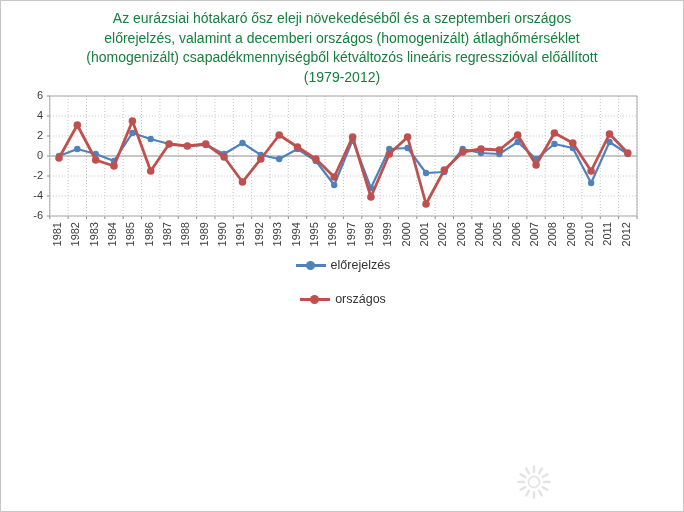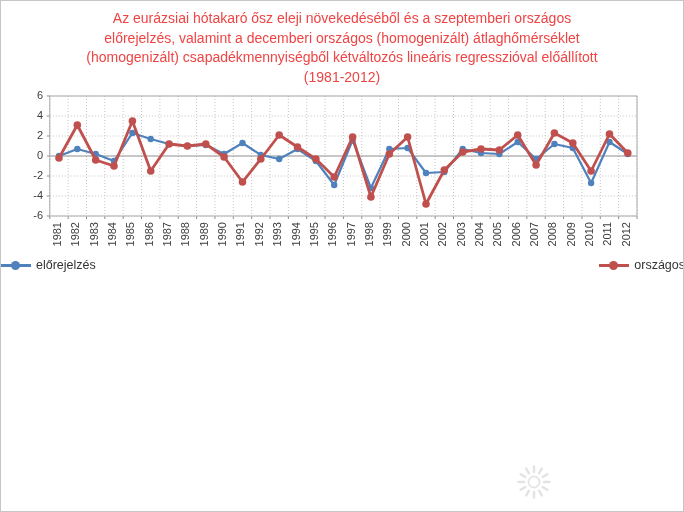--- a/index.html
+++ b/index.html
@@ -6,56 +6,56 @@
   #canvas{
     position:relative;
     width:682px;height:510px;
     border:1px solid #c6c6c6;
     background:#ffffff;
     font-family:"Liberation Sans", sans-serif;
     overflow:hidden;
   }
   .title-block{
     position:absolute;left:30px;top:8px;width:622px;
-    text-align:center;color:#ef4444;
+    text-align:center;color:#15803d;
     font-size:14px;line-height:19.5px;font-weight:400;
   }
   #plot-svg{position:absolute;left:0;top:0;}
   .xlabels,.ylabels{position:absolute;left:0;top:0;width:684px;height:300px;pointer-events:none;}
   .xlab{
     position:absolute;
     writing-mode:vertical-rl;
     transform:rotate(180deg);
     font-size:11px;color:#3d3d3d;letter-spacing:0px;
   }
   .ylab{
     position:absolute;width:28px;text-align:right;
     font-size:11px;color:#3d3d3d;
   }
   .legend{
     position:absolute;left:0;top:257px;width:684px;
-    display:flex;justify-content:space-between;align-items:center;gap:20px;
+    display:flex;justify-content:flex-start;align-items:center;gap:20px;flex-direction:column;
   }
   .legend-item{display:flex;align-items:center;gap:5px;}
   .lg-marker{position:relative;width:30px;height:9px;display:inline-block;}
   .lg-line{position:absolute;left:0;top:3px;width:30px;height:3px;}
   .lg-dot{position:absolute;left:10px;top:0px;width:9px;height:9px;border-radius:50%;}
   .legend-label{font-size:12.5px;color:#333333;}
   .watermark{position:absolute;left:515px;top:463px;width:36px;height:36px;opacity:0.9;}
 </style>
 </head>
 <body>
 
 <div id="canvas">
 
   <div class="title-block">
     <div>Az eurázsiai hótakaró ősz eleji növekedéséből  és a szeptemberi országos</div>
     <div>előrejelzés, valamint a decemberi országos (homogenizált) átlaghőmérséklet</div>
     <div>(homogenizált) csapadékmennyiségből kétváltozós lineáris regresszióval előállított</div>
-    <div>(1981-2012)</div>
+    <div>(1979-2012)</div>
   </div>
 
   <svg id="plot-svg" width="684" height="300" viewBox="0 0 684 300">
       <line x1="48.80" y1="95" x2="48.80" y2="215" stroke="#c4c4c4" stroke-width="1" stroke-dasharray="1,2"></line>
       <line x1="48.80" y1="215" x2="48.80" y2="218" stroke="#8c8c8c" stroke-width="1"></line>
       <line x1="67.15" y1="95" x2="67.15" y2="215" stroke="#c4c4c4" stroke-width="1" stroke-dasharray="1,2"></line>
       <line x1="67.15" y1="215" x2="67.15" y2="218" stroke="#8c8c8c" stroke-width="1"></line>
       <line x1="85.50" y1="95" x2="85.50" y2="215" stroke="#c4c4c4" stroke-width="1" stroke-dasharray="1,2"></line>
       <line x1="85.50" y1="215" x2="85.50" y2="218" stroke="#8c8c8c" stroke-width="1"></line>
       <line x1="103.85" y1="95" x2="103.85" y2="215" stroke="#c4c4c4" stroke-width="1" stroke-dasharray="1,2"></line>

